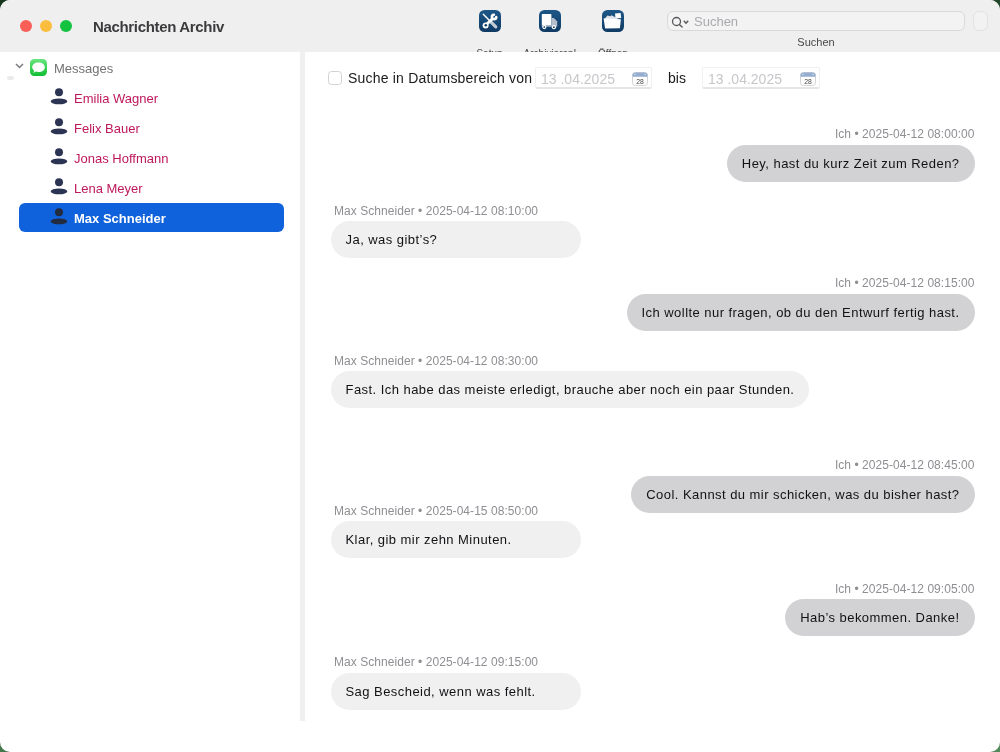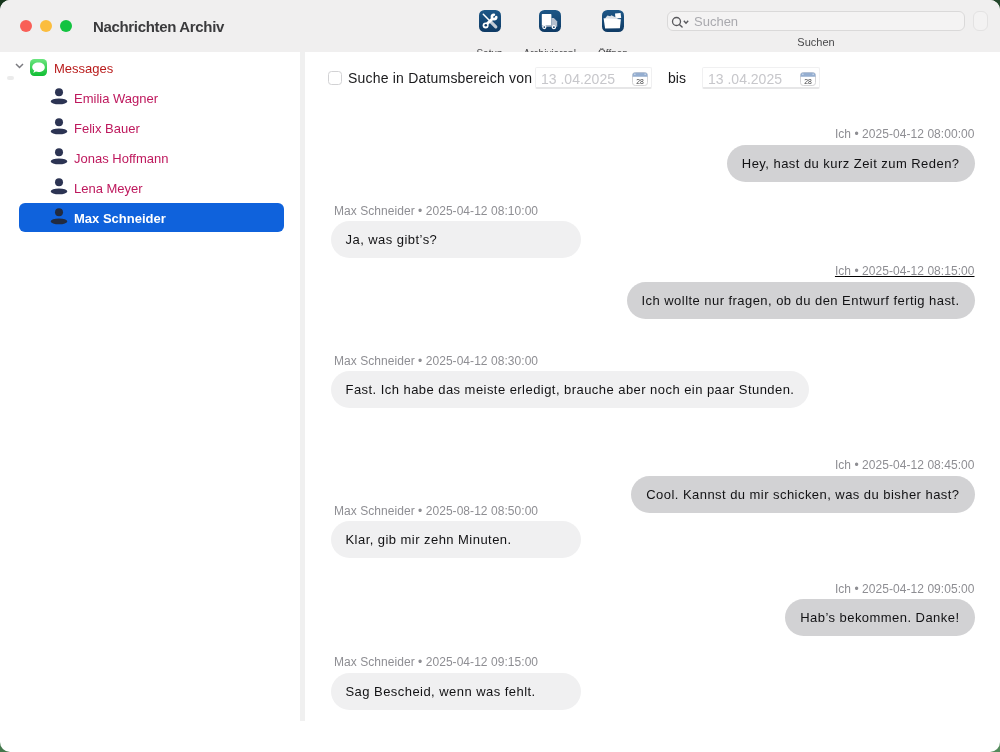--- a/index.html
+++ b/index.html
@@ -121,21 +121,21 @@
     <svg style="position:absolute; left:30px; top:7px;" width="17" height="17" viewBox="0 0 17 17">
       <defs>
           <linearGradient id="gg" x1="0" y1="0" x2="0" y2="1">
         <stop offset="0" stop-color="#6ce57f"></stop>
             <stop offset="1" stop-color="#0fbe33"></stop>
       </linearGradient>
         </defs>
       <rect x="0" y="0" width="17" height="17" rx="4.2" fill="url(#gg)"></rect>
       <path d="M8.5,3.4 C12.2,3.4 14.8,5.5 14.8,8.2 C14.8,10.9 12.2,13.0 8.5,13.0 C7.6,13.0 6.7,12.9 5.9,12.6 C5.1,13.2 4.1,13.6 3.0,13.7 C3.7,13.1 4.2,12.3 4.3,11.6 C3.0,10.7 2.2,9.5 2.2,8.2 C2.2,5.5 4.8,3.4 8.5,3.4 Z" fill="#fff"></path>
     </svg>
-    <div style="position:absolute; left:54px; top:9px; font-size:13px; color:#b91c1c;">Messages</div>
+    <div style="position:absolute; left:54px; top:9px; font-size:13px; color:#737373;">Messages</div>
     <div style="position:absolute; left:7px; top:24px; width:7px; height:4px; border-radius:2px; background:#ebebeb;"></div>
 
     <div id="selrow"></div>
     <div class="srow" style="top:31px;">
       <svg class="person" width="18" height="18" viewBox="0 0 18 18">
           <circle cx="9" cy="4.2" r="4" fill="#2c3453"></circle>
           <ellipse cx="9" cy="13.4" rx="8.3" ry="2.9" fill="#2c3453"></ellipse>
         </svg>
       <span class="nm">Emilia Wagner</span>
     </div>
@@ -196,34 +196,34 @@
     </div>
 
     <div class="msg r" style="top:75px;">
       <div class="mh">Ich • 2025-04-12 08:00:00</div>
       <div class="bub">Hey, hast du kurz Zeit zum Reden?</div>
     </div>
     <div class="msg l" style="top:151.5px;">
       <div class="mh">Max Schneider • 2025-04-12 08:10:00</div>
       <div class="bub">Ja, was gibt’s?</div>
     </div>
-    <div class="msg r" style="top:212px;text-decoration:underline;">
+    <div class="msg r" style="top:224px;">
       <div class="mh">Ich • 2025-04-12 08:15:00</div>
       <div class="bub">Ich wollte nur fragen, ob du den Entwurf fertig hast.</div>
     </div>
     <div class="msg l" style="top:301.5px;">
       <div class="mh">Max Schneider • 2025-04-12 08:30:00</div>
       <div class="bub">Fast. Ich habe das meiste erledigt, brauche aber noch ein paar Stunden.</div>
     </div>
     <div class="msg r" style="top:377px;margin-top:29px;">
       <div class="mh">Ich • 2025-04-12 08:45:00</div>
       <div class="bub">Cool. Kannst du mir schicken, was du bisher hast?</div>
     </div>
     <div class="msg l" style="top:451.5px;">
-      <div class="mh">Max Schneider • 2025-08-12 08:50:00</div>
+      <div class="mh">Max Schneider • 2025-04-15 08:50:00</div>
       <div class="bub">Klar, gib mir zehn Minuten.</div>
     </div>
     <div class="msg r" style="top:529.5px;">
       <div class="mh">Ich • 2025-04-12 09:05:00</div>
       <div class="bub">Hab’s bekommen. Danke!</div>
     </div>
     <div class="msg l" style="top:603px;">
       <div class="mh">Max Schneider • 2025-04-12 09:15:00</div>
       <div class="bub">Sag Bescheid, wenn was fehlt.</div>
     </div>

